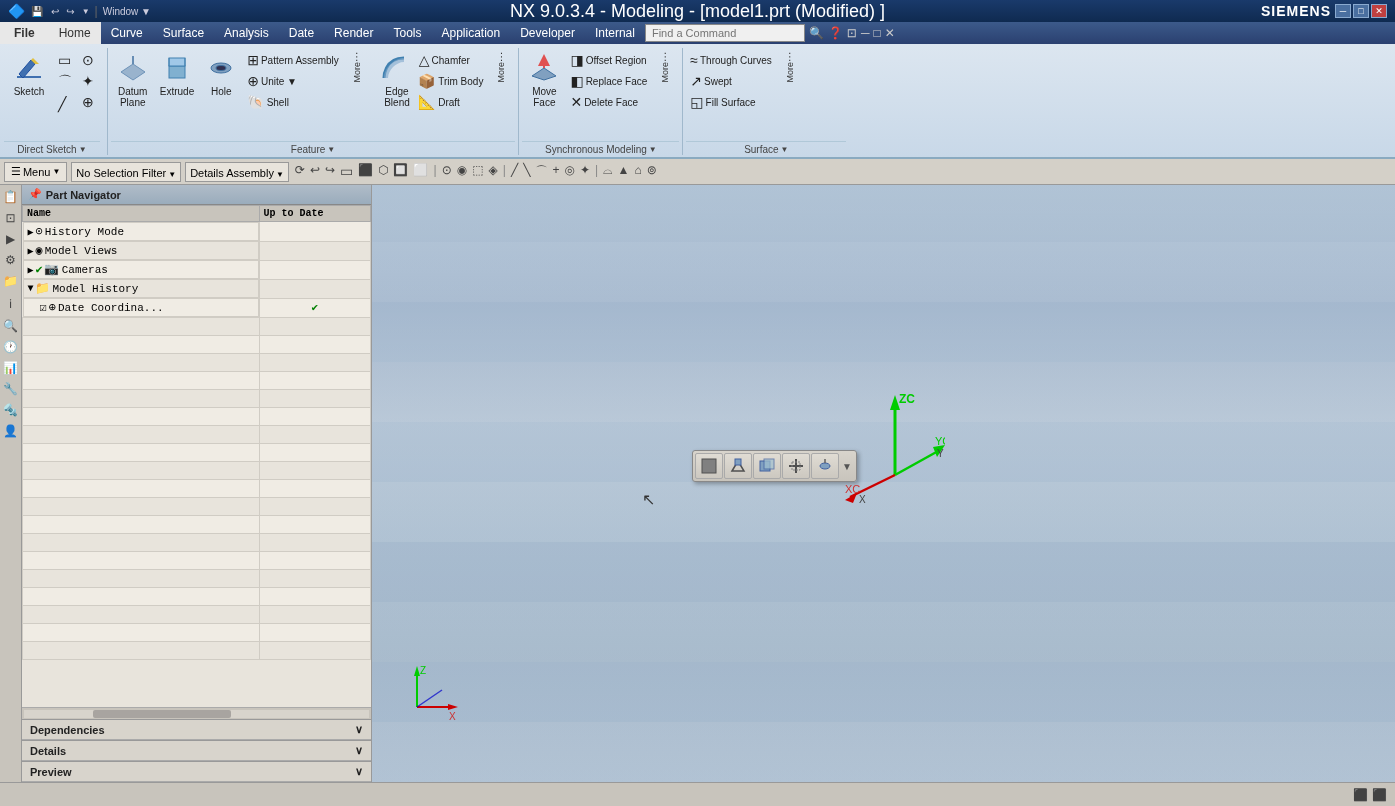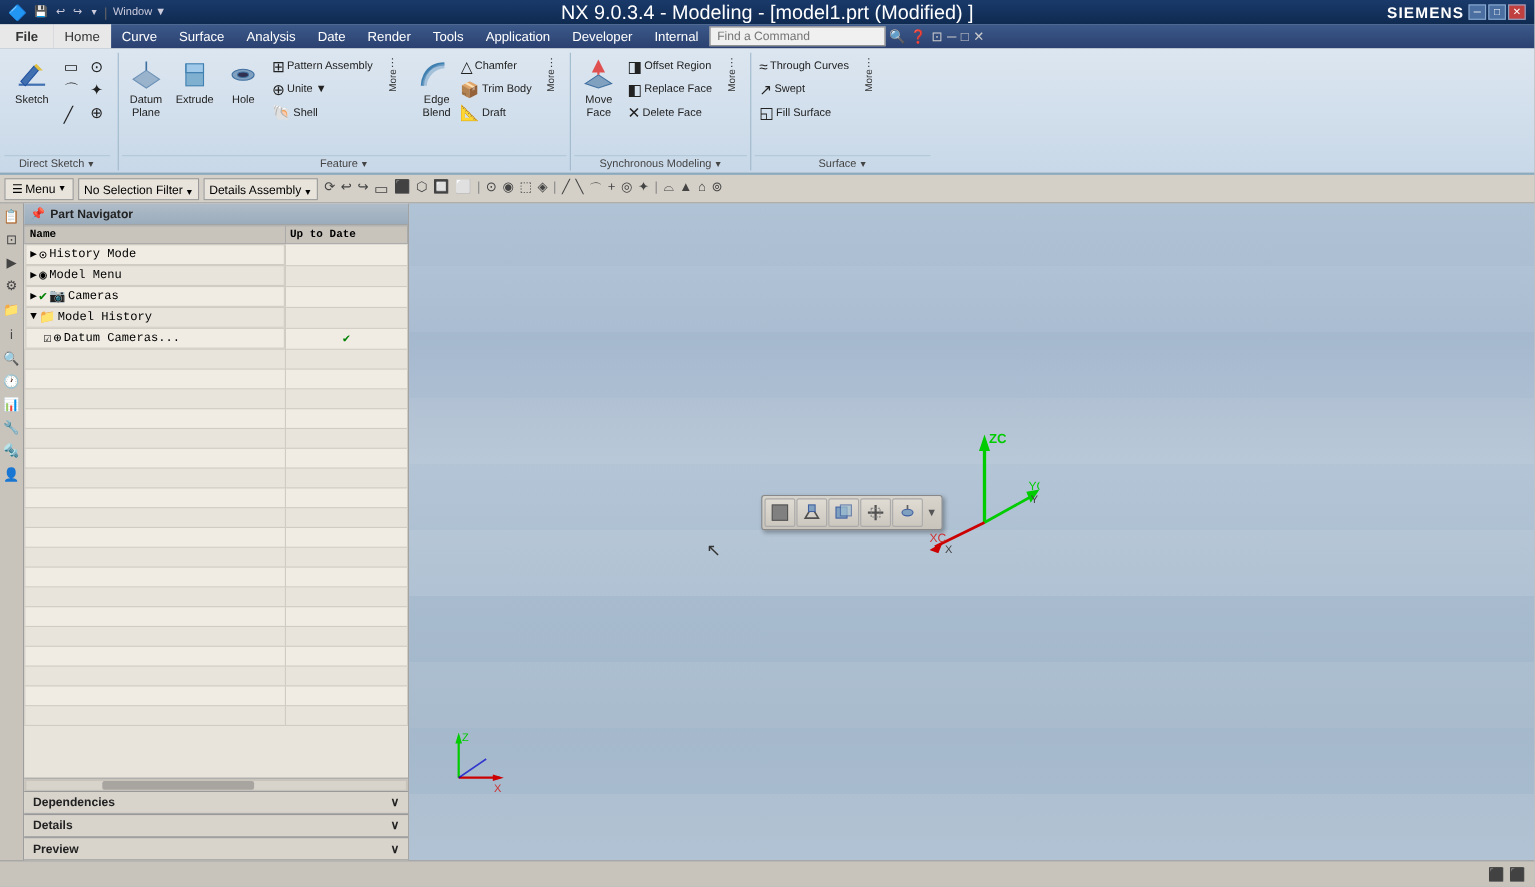--- a/index.html
+++ b/index.html
@@ -710,21 +710,21 @@
               <span class="nav-expand">▶</span>
               <span class="nav-icon">⊙</span>
               <span>History Mode</span>
             </td>
             <td></td>
           </tr>
           <tr class="nav-row-alt">
             <td style="display:flex; align-items:center;">
               <span class="nav-expand">▶</span>
               <span class="nav-icon">◉</span>
-              <span>Model Menu</span>
+              <span>Model Views</span>
             </td>
             <td></td>
           </tr>
           <tr class="nav-row">
             <td style="display:flex; align-items:center;">
               <span class="nav-expand">▶</span>
               <span class="nav-icon" style="color:green;">✔</span>
               <span class="nav-icon">📷</span>
               <span>Cameras</span>
             </td>
@@ -735,21 +735,21 @@
               <span class="nav-expand">▼</span>
               <span class="nav-icon">📁</span>
               <span>Model History</span>
             </td>
             <td></td>
           </tr>
           <tr class="nav-row">
             <td style="display:flex; align-items:center; padding-left:16px;">
               <span class="nav-icon">☑</span>
               <span class="nav-icon">⊕</span>
-              <span>Datum Cameras...</span>
+              <span>Date Coordina...</span>
             </td>
             <td style="color:green; text-align:center;">✔</td>
           </tr>
 
           <tr class="nav-row-alt">
               <td style="height:18px;"></td>
               <td></td>
             </tr>
           <tr class="nav-row">
               <td style="height:18px;"></td>

